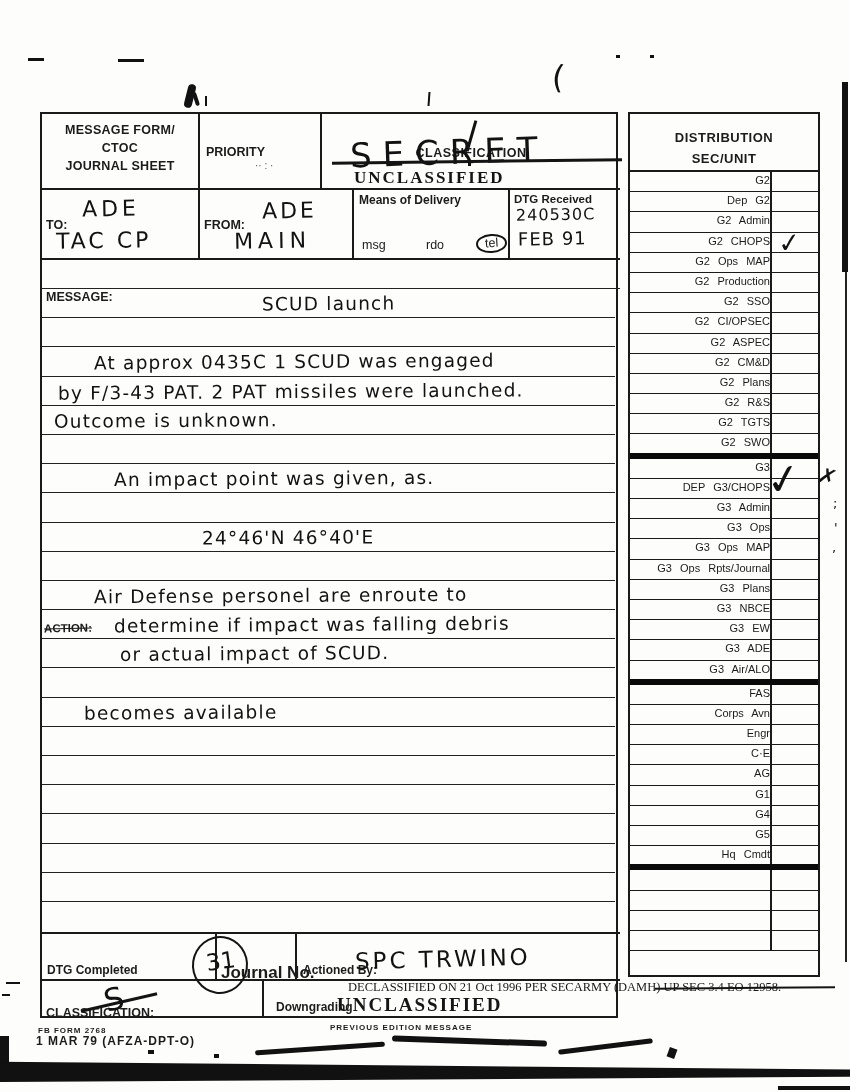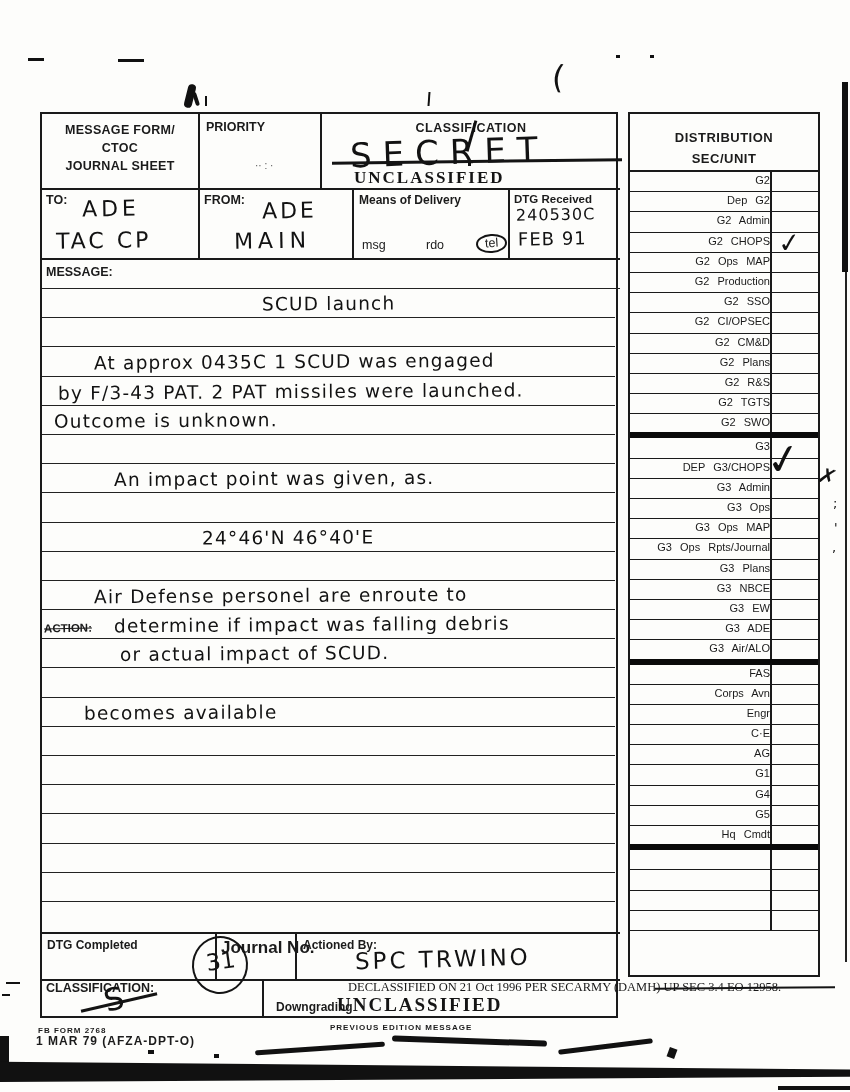--- a/index.html
+++ b/index.html
@@ -11,21 +11,21 @@
   .stamp{font-family:"Liberation Serif",serif;font-weight:bold;color:#151515;}
 
   
   .main-form{position:absolute;left:40px;top:112px;width:578px;height:906px;
              border:2.5px solid #1a1a1a;box-sizing:border-box;background:transparent;}
   .cell{position:absolute;box-sizing:border-box;}
   .br{border-right:2.5px solid #1a1a1a;}
   .bb{border-bottom:2.5px solid #1a1a1a;}
 
   .form-title{padding-top:7px;text-align:center;font-size:12.5px;font-weight:bold;line-height:1.45;letter-spacing:.3px;}
-  .lbl{font-size:12.5px;font-weight:bold;}
+  .lbl{font-size:12.5px;font-weight:bold;margin-top:25px;}
   .lbl-sm{font-size:11.5px;font-weight:bold;}
 
   
   .msg-lines{position:absolute;left:0;top:175px;width:573px;height:643px;overflow:hidden;}
   .msg-line{box-sizing:border-box;height:29.2px;border-bottom:1.7px solid #222;position:relative;}
   .msg-line.center{text-align:center;}
   .msg-text{display:inline-block;font-size:18.5px;letter-spacing:1.2px;line-height:30px;
             transform:rotate(-.4deg);white-space:nowrap;}
 
   
@@ -192,20 +192,24 @@
         </div>
         <div class="dist-row">
           <div class="dist-label">G2 SSO</div>
           <div class="dist-check"></div>
         </div>
         <div class="dist-row">
           <div class="dist-label">G2 CI/OPSEC</div>
           <div class="dist-check"></div>
         </div>
         <div class="dist-row">
+          <div class="dist-label">G2 ASPEC</div>
+          <div class="dist-check"></div>
+        </div>
+        <div class="dist-row">
           <div class="dist-label">G2 CM&amp;D</div>
           <div class="dist-check"></div>
         </div>
         <div class="dist-row">
           <div class="dist-label">G2 Plans</div>
           <div class="dist-check"></div>
         </div>
         <div class="dist-row">
           <div class="dist-label">G2 R&amp;S</div>
           <div class="dist-check"></div>

